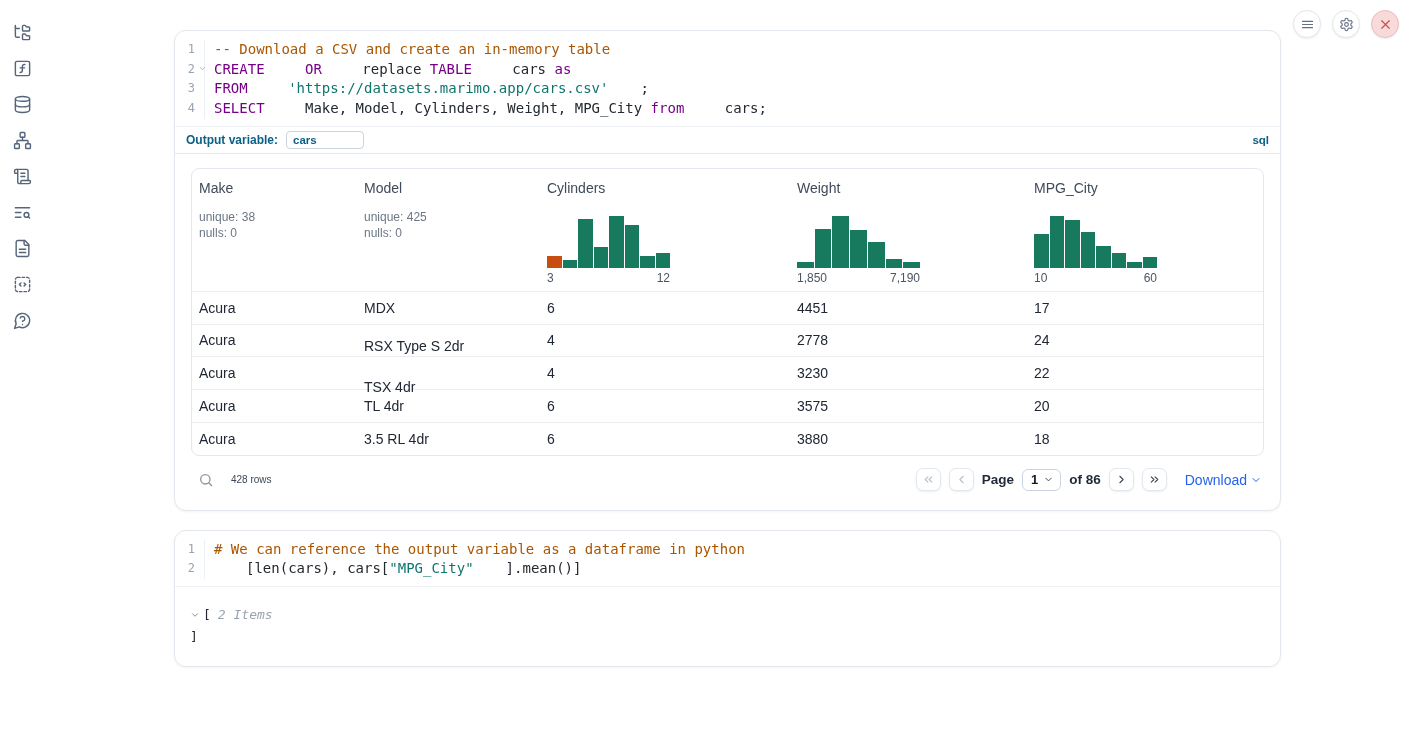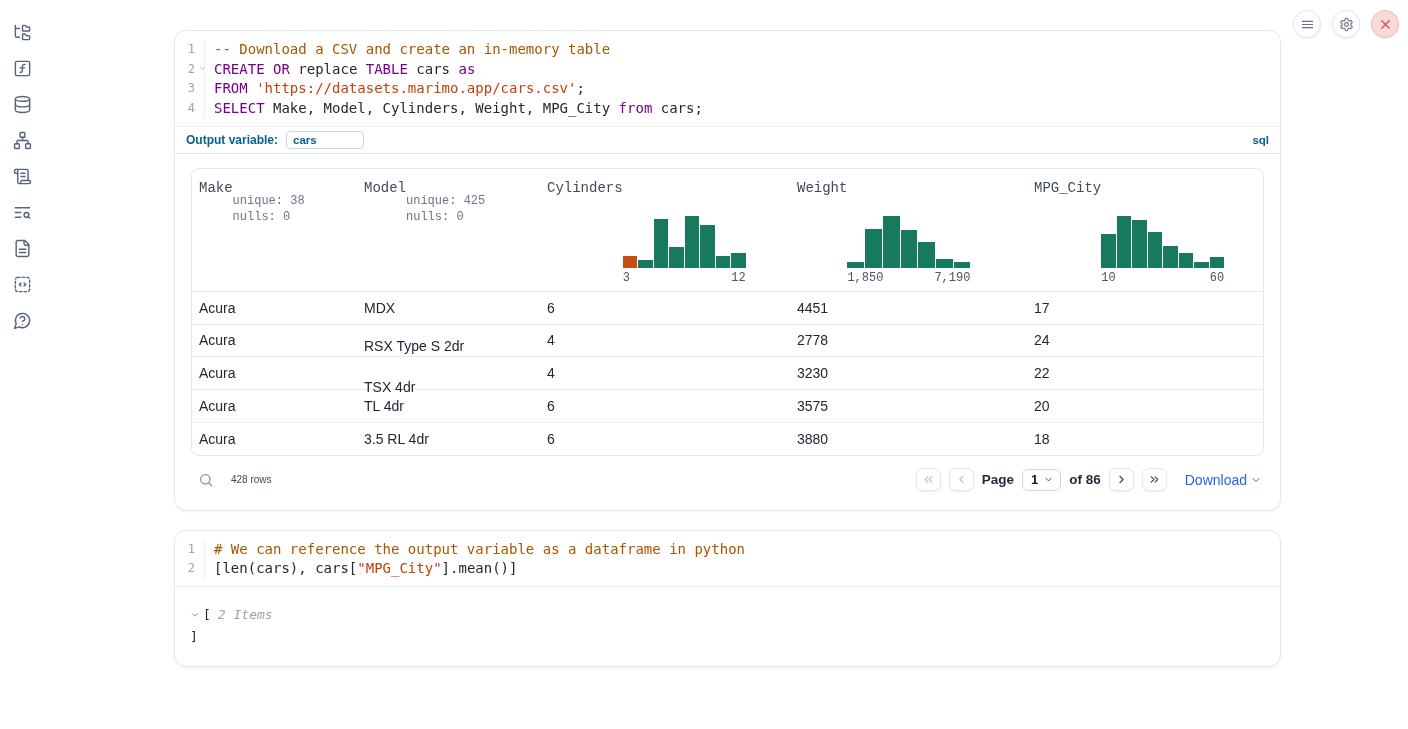--- a/index.html
+++ b/index.html
@@ -35,38 +35,38 @@
   .code-line { display:flex; line-height:19.7px; height:19.7px;
     font-family:"DejaVu Sans Mono", monospace; font-size:14px; }
   .gutter { flex:0 0 30px; text-align:right; color:#98a4b3; font-size:12px;
     padding-right:9px; border-right:1px solid #eceff3; position:relative;
     user-select:none; }
   .fold { position:absolute; right:-3px; top:4px; color:#9aa5b1; }
   .fold svg { width:9px; height:9px; stroke:currentColor; fill:none; stroke-width:2;
     stroke-linecap:round; stroke-linejoin:round; }
   .code-text { padding-left:9px; white-space:pre; color:#24292f; }
   .tok-kw { color:#770088; }
-  .tok-str { color:#c2410c; }
+  .tok-str { color:#0f766e; }
   .tok-com { color:#aa5500; }
-  .tok-pl  { color:#24292f; }
+  .tok-pl  { color:#24292f;margin-left:32px; }
 
   
   .outvar-row { display:flex; align-items:center; height:28px;
     border-top:1px solid #edf0f4; border-bottom:1px solid #e3e8ee; padding:0 11px; }
   .outvar-label { font-size:12px; font-weight:700; color:#0c6086; }
   .outvar-input { width:78px; height:18px; margin-left:8px; border:1px solid #c9d4de;
     border-radius:4px; font-size:11.5px; font-weight:700; color:#0c6086;
     padding:0 6px; font-family:"Liberation Sans", sans-serif; outline:none; }
   .lang-label { margin-left:auto; font-size:11.5px; font-weight:700; color:#0c6086; }
 
   
   .output-section { padding:14px 16px 8px 16px; }
   .data-table { border:1px solid #e3e8ee; border-radius:8px; overflow:hidden; }
   .thead { display:flex; height:122px; }
-  .th { padding:11px 8px 6px 7px; display:flex; flex-direction:row;font-family:Liberation Mono, monospace; }
+  .th { padding:11px 8px 6px 7px; display:flex; flex-direction:column; }
   .th-name { font-size:14px; color:#3f4a5a; }
   .th-stats { margin-top:13px; font-size:12px; color:#6b7684; line-height:16.5px; }
   .th-hist { margin-top:auto; }
   .hist-bars { display:flex; align-items:flex-end; gap:1px; height:52px; width:123px; }
   .hist-bar { flex:1; }
   .hist-labels { display:flex; justify-content:space-between; width:123px;
     font-size:12px; color:#4b5563; margin-top:3px; }
   .tr { display:flex; border-top:1px solid #e9edf2; height:32.8px;
     align-items:center; font-size:14px; color:#202733; }
   .td { padding:0 8px 0 7px; }

